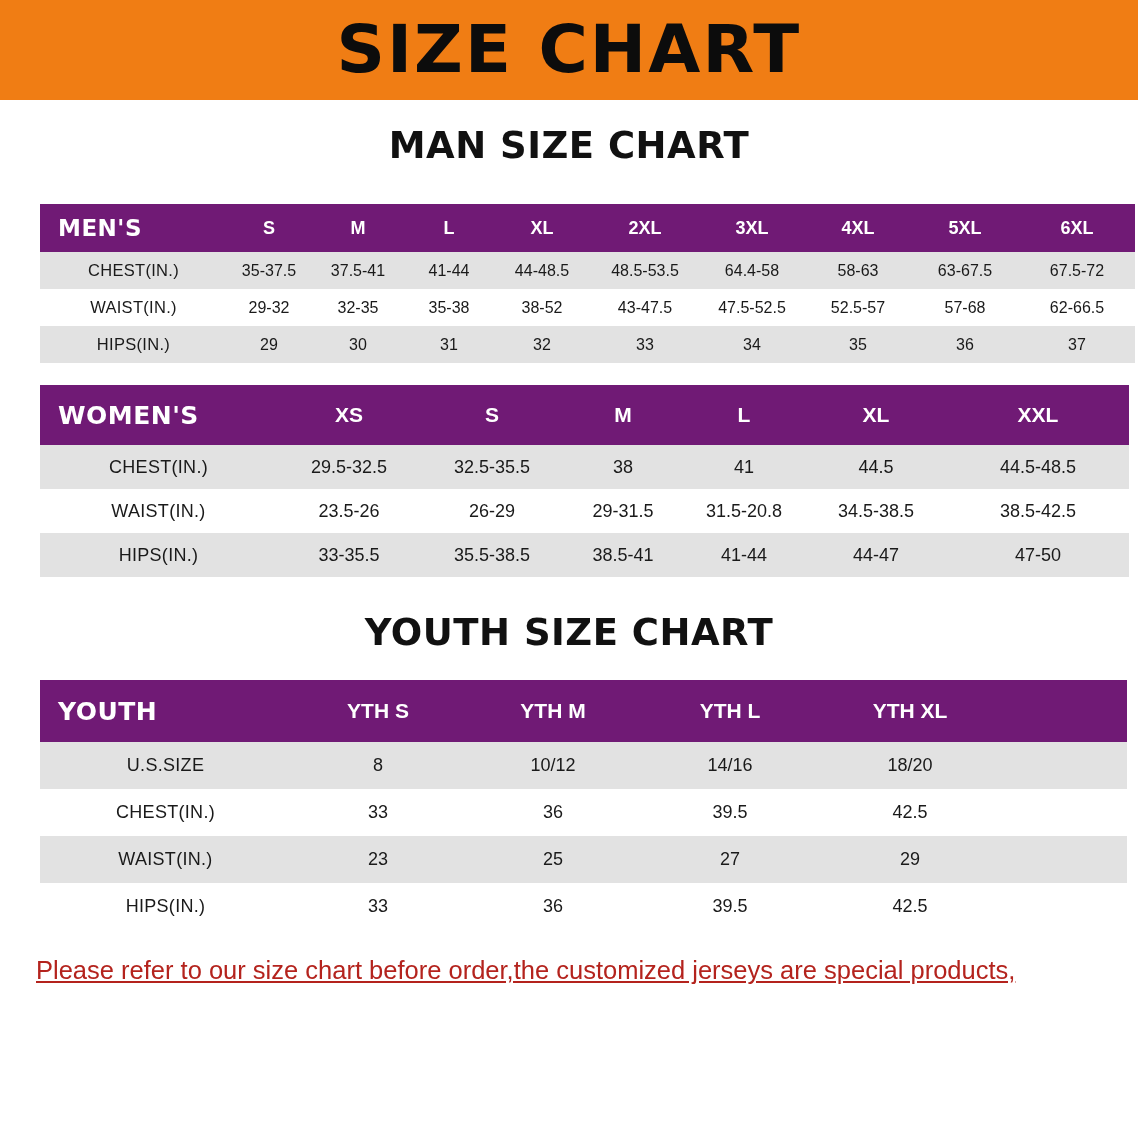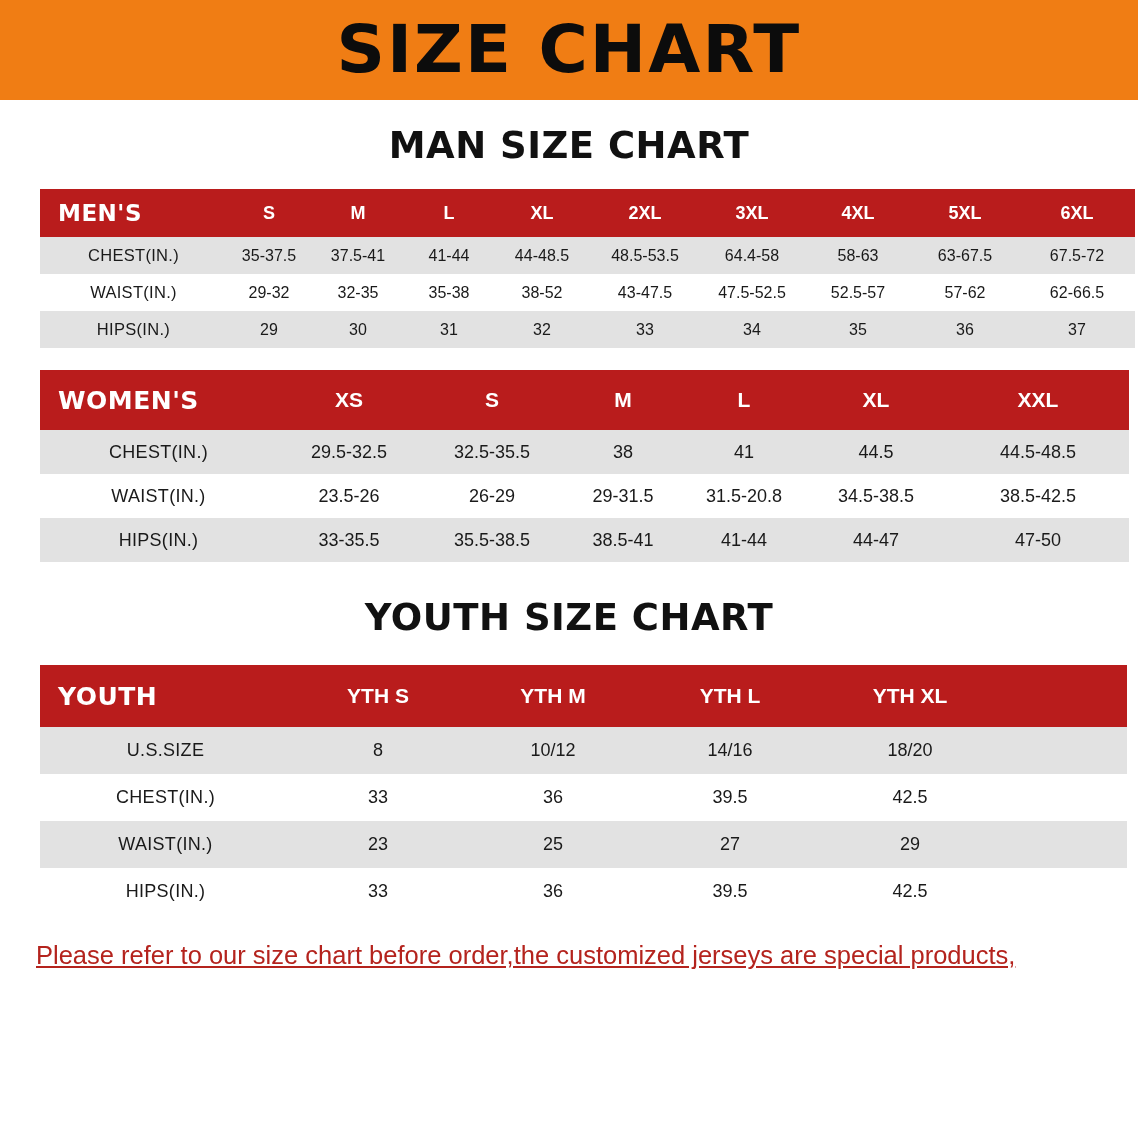--- a/index.html
+++ b/index.html
@@ -39,21 +39,21 @@
   }
 
   
   .section-title {
     text-align: center;
     font-family: "DejaVu Sans", sans-serif;
     font-weight: bold;
     color: #111111;
     letter-spacing: 0.5px;
   }
-  .title-man   { font-size: 37px; margin-top: 24px; margin-bottom: 0; }
+  .title-man   { font-size: 37px; margin-top: 24px; margin-bottom: 15px; }
   .title-women { font-size: 37px; margin-top: 24px; margin-bottom: 0; }
   .title-youth { font-size: 37px; margin-top: 34px; margin-bottom: 0; }
 
   
   .table-wrap {
     margin: 0 40px;
   }
   table.size-table {
     width: 1058px;
     border-collapse: collapse;
@@ -61,21 +61,21 @@
   }
   table.size-table th,
   table.size-table td {
     text-align: center;
     font-family: "Liberation Sans", sans-serif;
     color: #1a1a1a;
     white-space: nowrap;
   }
   
   table.size-table thead tr {
-    background: #b91c1c;
+    background: #701a75;
   }
   table.size-table thead th {
     color: #ffffff;
     font-weight: bold;
   }
   table.size-table thead th.rowlabel {
     text-align: left;
     padding-left: 18px;
     font-family: "DejaVu Sans", sans-serif;
     letter-spacing: 0.5px;
@@ -163,21 +163,21 @@
         </tr>
         <tr class="row-plain">
           <td class="rowlabel">WAIST(IN.)</td>
           <td>29-32</td>
           <td>32-35</td>
           <td>35-38</td>
           <td>38-52</td>
           <td>43-47.5</td>
           <td>47.5-52.5</td>
           <td>52.5-57</td>
-          <td>57-62</td>
+          <td>57-68</td>
           <td>62-66.5</td>
         </tr>
         <tr class="row-alt">
           <td class="rowlabel">HIPS(IN.)</td>
           <td>29</td>
           <td>30</td>
           <td>31</td>
           <td>32</td>
           <td>33</td>
           <td>34</td>

